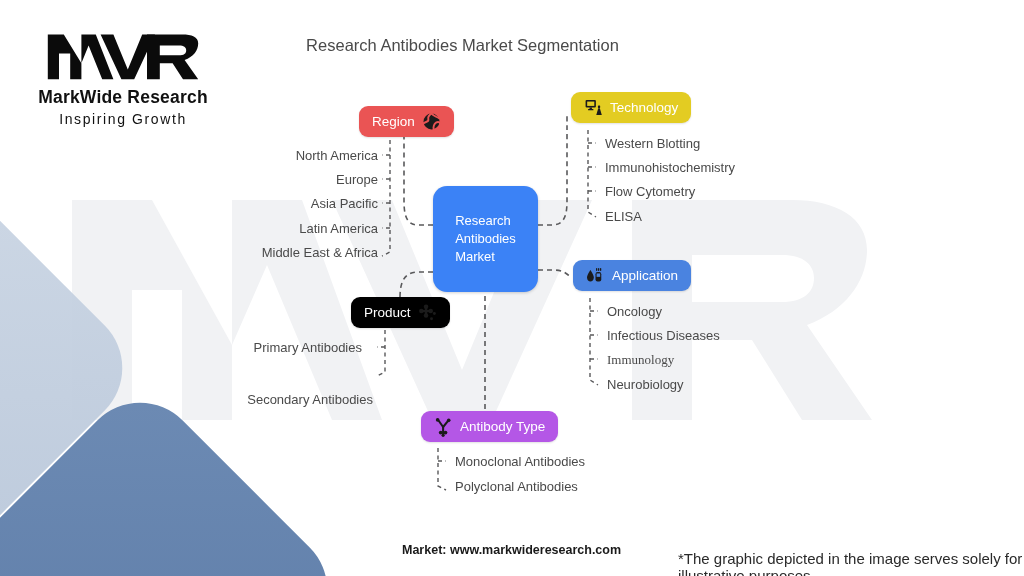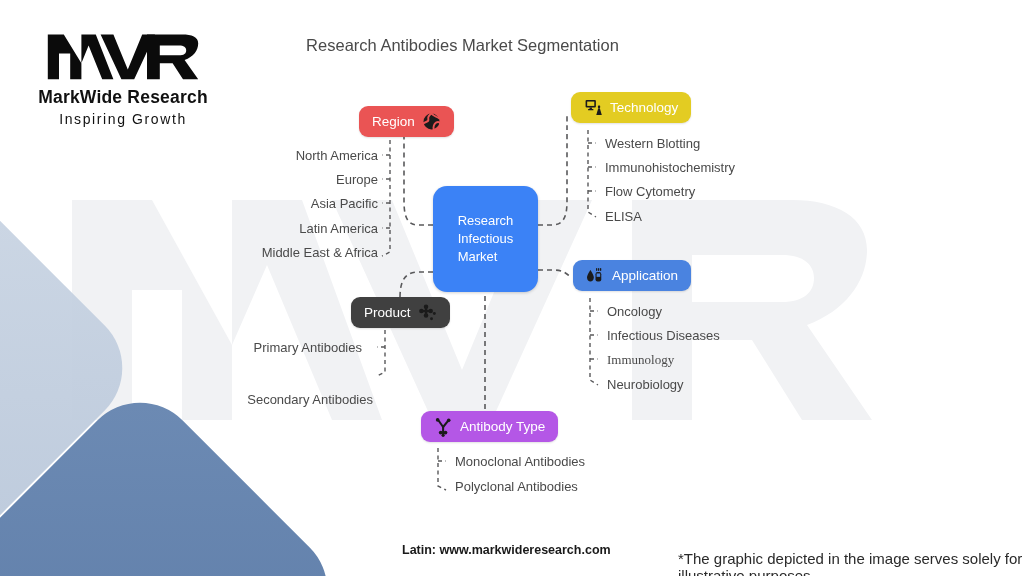--- a/index.html
+++ b/index.html
@@ -153,21 +153,21 @@
     width: 19px;
     height: 19px;
     flex: 0 0 auto;
   }
   .badge .bicon svg { display: block; }
   .badge.icon-right { flex-direction: row-reverse; margin-left: 48px; }
 
   #badge-region      { left: 311px; top: 106px;  background: #ea5454; }
   #badge-technology  { left: 571px; top: 92px;   background: #e3cc22; }
   #badge-application { left: 573px; top: 260px;  background: #4a83e0; }
-  #badge-product     { left: 303px; top: 297px;  background: #404040; }
+  #badge-product     { left: 303px; top: 297px;  background: #000000; }
   #badge-antibody    { left: 421px; top: 411px;  background: #b457e6; }
 
   
   .leaf {
     position: absolute;
     font-size: 13px;
     color: #4a4a4a;
     white-space: nowrap;
   }
   .leaf.right-align { text-align: right; transform: translateX(-100%); }
@@ -259,21 +259,21 @@
     <path class="thin" d="M385 330 L385 372 L377 376"></path>
     <path class="thin" d="M385 347 L377 347"></path>
 
     <path class="thin" d="M438 448 L438 486 L446 490"></path>
     <path class="thin" d="M438 461 L446 461"></path>
   </svg>
 
   <div class="center-node">
     <div>
       <div>Research</div>
-      <div>Infectious</div>
+      <div>Antibodies</div>
       <div>Market</div>
     </div>
   </div>
 
   <div class="badge icon-right" id="badge-region">
     <span class="bicon">
       <svg width="19" height="19" viewBox="0 0 24 24">
         <circle cx="12" cy="12" r="10" fill="#1b1b1b"></circle>
         <path d="M12 2 C12 2 7 5 8 9 C9 13 4 12 2.5 14" stroke="#ea5454" stroke-width="2.4" fill="none" stroke-linecap="round"></path>
         <path d="M22 13 C19 12 16 14 15 17 C14 20 15 22 15 22" stroke="#ea5454" stroke-width="2.4" fill="none" stroke-linecap="round"></path>
@@ -352,16 +352,16 @@
         <circle cx="8.5" cy="19" r="2.4" fill="#1b1b1b"></circle>
         <circle cx="14.5" cy="19" r="2.4" fill="#1b1b1b"></circle>
         <circle cx="11.5" cy="22.5" r="2" fill="#1b1b1b"></circle>
       </svg>
     </span>
     <span>Antibody Type</span>
   </div>
   <div class="leaf" style="left:455px; top:454px;">Monoclonal Antibodies</div>
   <div class="leaf" style="left:455px; top:479px;">Polyclonal Antibodies</div>
 
-  <div class="source">Latin: www.markwideresearch.com</div>
+  <div class="source">Market: www.markwideresearch.com</div>
   <div class="disclaimer">*The graphic depicted in the image serves solely for illustrative purposes</div>
 
 </div>
 
 </body></html>

